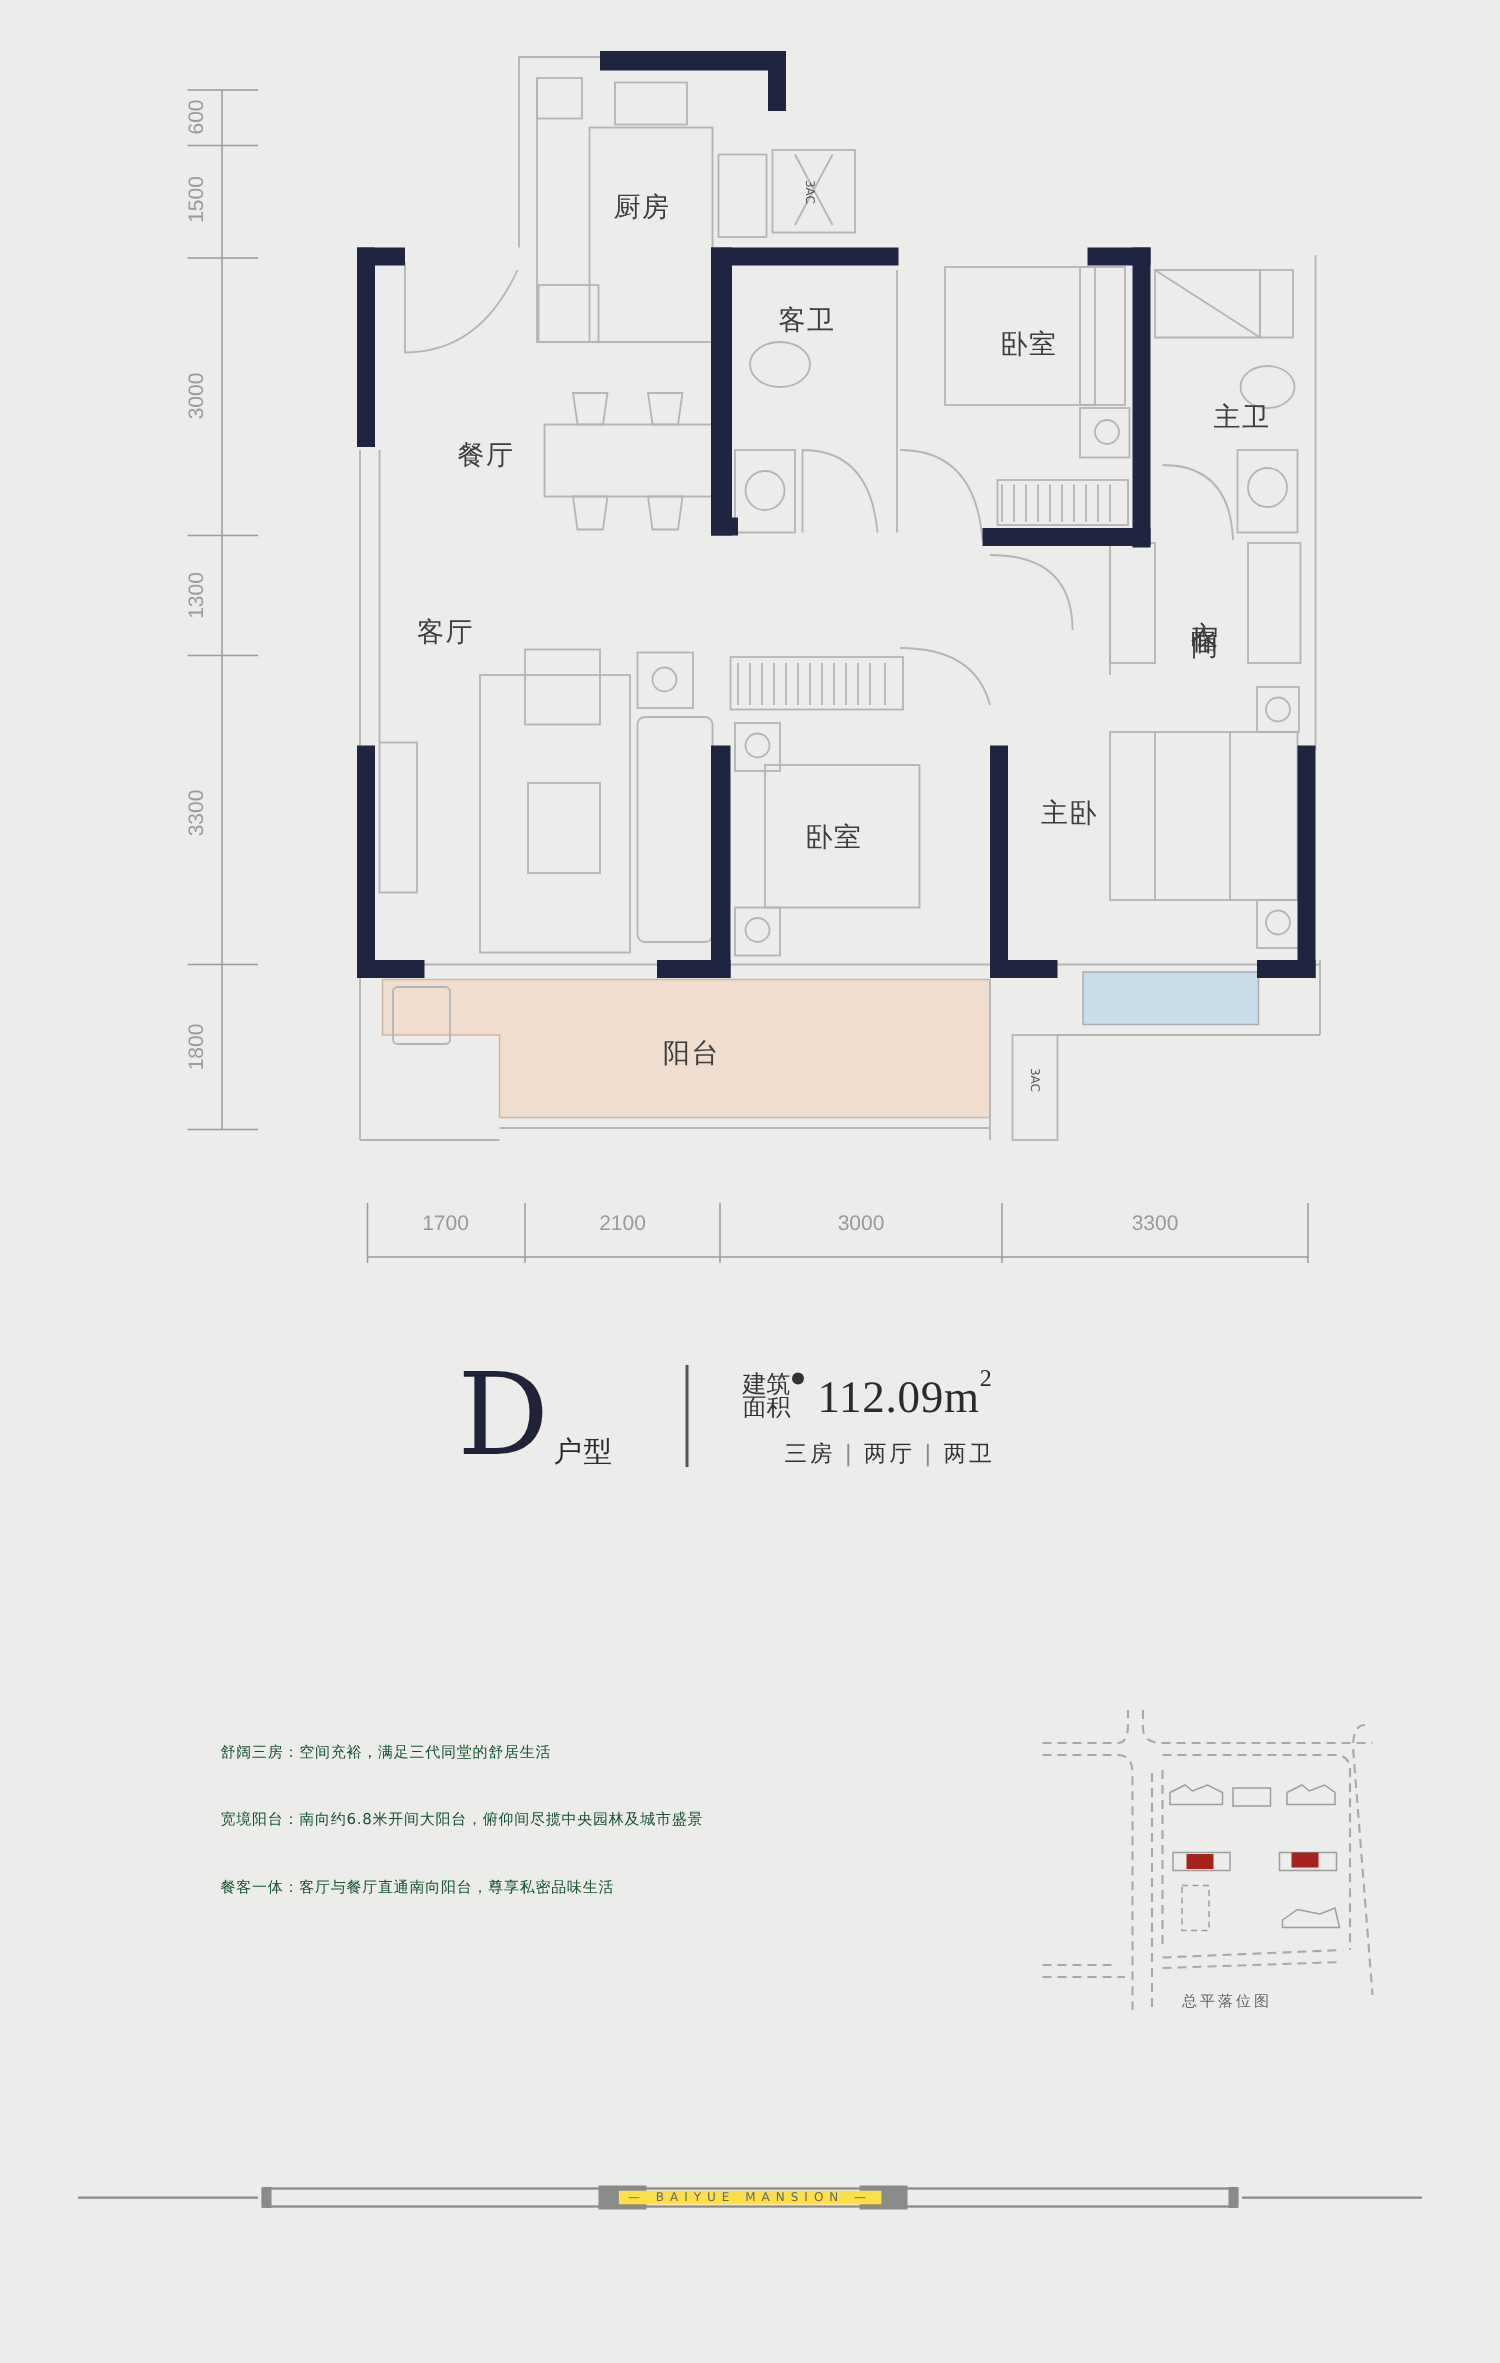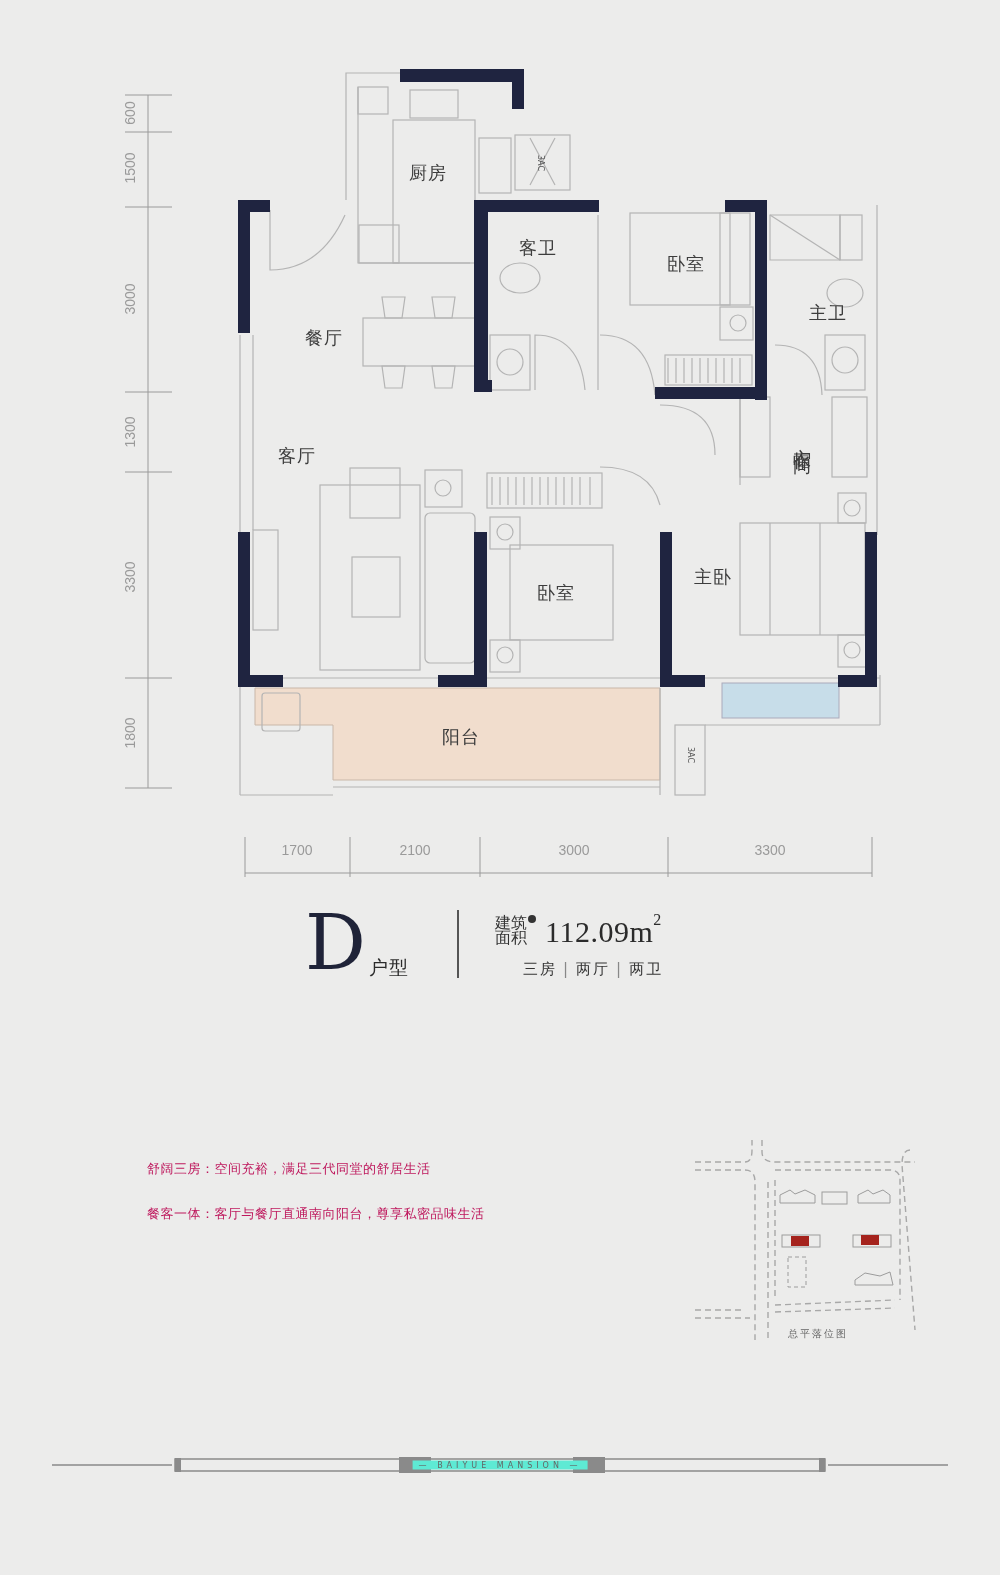--- a/index.html
+++ b/index.html
@@ -2,21 +2,21 @@
 <html><head>
 <meta charset="utf-8">
 <style>
   html, body { margin: 0; padding: 0; }
   body {
     width: 1000px; height: 1575px; position: relative; overflow: hidden;
     background: #ececeb;
     font-family: "DejaVu Sans", "Liberation Sans", sans-serif;
     color: #3a3a3a;
   }
-  .plan { position: absolute; left: 0; top: 0; width: 824px; height: 860px; margin-top: 35px; }
+  .plan { position: absolute; left: 0; top: 0; width: 824px; height: 860px; }
   .plan svg { position: absolute; left: 0; top: 0; }
   .room-label {
     position: absolute; font-size: 18px; color: #3d3d3d; letter-spacing: 1px;
     white-space: nowrap; transform: translate(-50%, -50%);
   }
   .room-label.vertical { writing-mode: vertical-rl; letter-spacing: 4px; font-size: 18px; }
   .dim {
     position: absolute; font-family: "Liberation Sans Narrow", "Liberation Sans", sans-serif;
     font-size: 14px; color: #9a9a9a; transform: translate(-50%, -50%);
   }
@@ -31,29 +31,29 @@
   .type-suffix { position: absolute; left: 64px; top: 50px; font-size: 19px; color: #2b2b2b; letter-spacing: 1px; }
   .v-divider { position: absolute; left: 152px; top: 5px; width: 2px; height: 68px; background: #555; }
   .area-caption { position: absolute; left: 190px; top: 10px; font-size: 16px; line-height: 15px; color: #333; }
   .area-caption .dot { display:inline-block; width:8px; height:8px; border-radius:50%; background:#333; vertical-align: top; margin-left:1px; }
   .area-value { position: absolute; left: 240px; top: 10px; font-size: 30px; color: #2b2b2b; letter-spacing: 0.5px; font-family: Liberation Serif, serif; }
   .area-value sup { font-size: 16px; vertical-align: top; position: relative; top: -4px; }
   .rooms-summary { position: absolute; left: 218px; top: 55px; font-size: 15px; color: #333; letter-spacing: 2px; white-space: nowrap; }
   .rooms-summary .sep { color: #888; margin: 0 6px; }
 
   .features { position: absolute; left: 147px; top: 1158px; width: 560px; }
-  .feature { font-size: 13px; color: #be185d; height: 45px; line-height: 22px; white-space: nowrap; letter-spacing: 0.5px; }
+  .feature { font-size: 10px; color: #14532d; height: 45px; line-height: 22px; white-space: nowrap; letter-spacing: 0.5px; }
 
   .siteplan { position: absolute; left: 690px; top: 1140px; width: 240px; height: 215px; }
   .siteplan-caption { position: absolute; left: 788px; top: 1327px; font-size: 10px; color: #666; letter-spacing: 2px; text-align: center; }
 
   .footer { position: absolute; left: 0; top: 1455px; width: 1000px; height: 20px; }
   .footer-brand {
     position: absolute; left: 500px; top: 1465px; transform: translate(-50%, -50%);
-    font-size: 8px; letter-spacing: 4px; color: #666; background: #5eead4; padding: 0 6px; white-space: nowrap;
+    font-size: 8px; letter-spacing: 4px; color: #666; background: #fde047; padding: 0 6px; white-space: nowrap;
   }
 </style>
 </head>
 <body>
 
 <div class="plan">
   <svg width="1000" height="860" viewBox="0 0 1000 860">
 
     <g stroke="#9a9a9a" stroke-width="1" fill="none">
       <line x1="148" y1="60" x2="148" y2="753"></line>
@@ -236,20 +236,21 @@
   <div class="area-value">
     <span>112.09m</span><sup>2</sup>
   </div>
   <div class="rooms-summary">
     <span>三房</span><span class="sep">|</span><span>两厅</span><span class="sep">|</span><span>两卫</span>
   </div>
 </div>
 
 <div class="features">
   <div class="feature">舒阔三房：空间充裕，满足三代同堂的舒居生活</div>
+  <div class="feature">宽境阳台：南向约6.8米开间大阳台，俯仰间尽揽中央园林及城市盛景</div>
   <div class="feature">餐客一体：客厅与餐厅直通南向阳台，尊享私密品味生活</div>
 </div>
 
 <svg class="siteplan" width="240" height="215" viewBox="0 0 240 215">
   <g stroke="#a8a8a8" stroke-width="1.4" fill="none" stroke-dasharray="6 4">
     <path d="M5 22 L55 22 Q62 22 62 10 L62 0"></path>
     <path d="M5 30 L55 30 Q65 30 65 42 L65 200"></path>
     <path d="M72 0 L72 12 Q72 22 85 22 L225 22"></path>
     <path d="M78 42 L78 200"></path>
     <path d="M85 30 L200 30 Q210 30 210 40 L210 160"></path>

